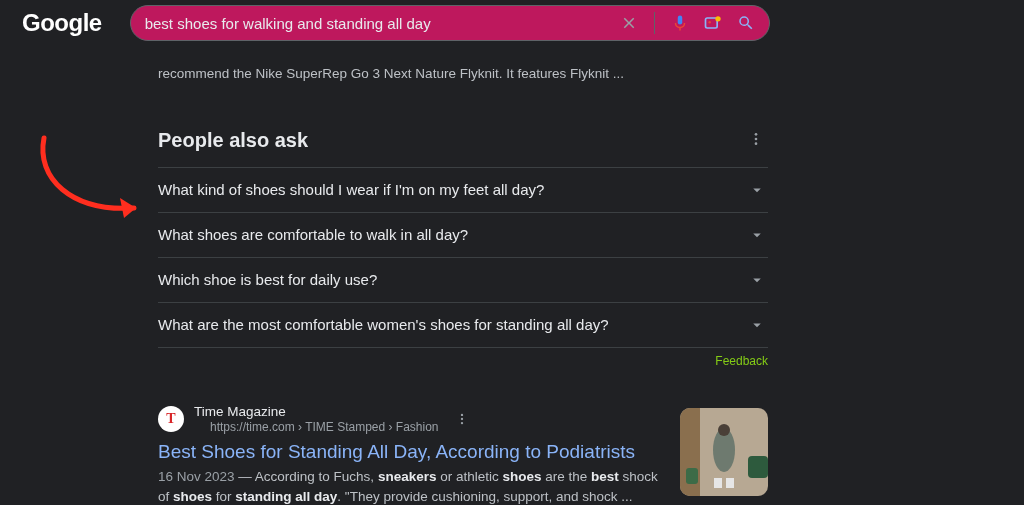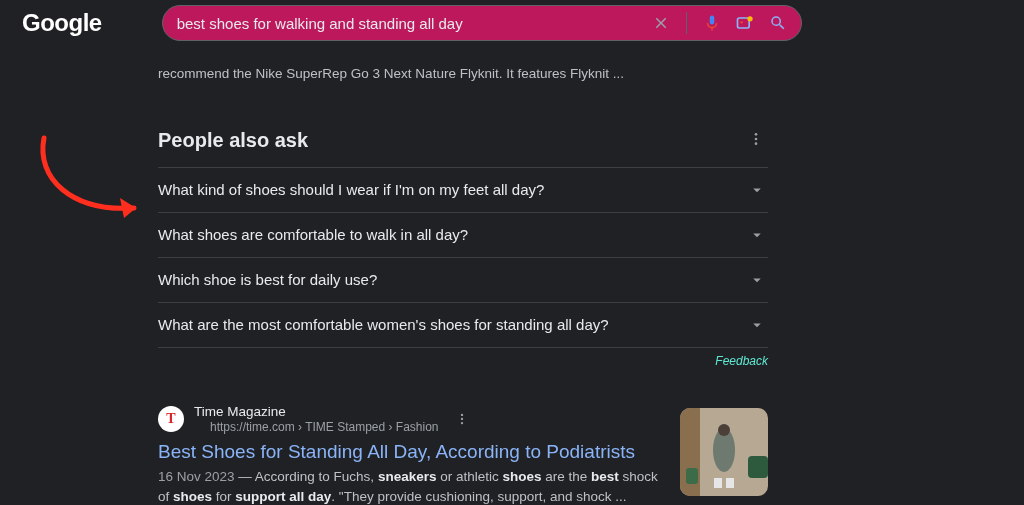--- a/index.html
+++ b/index.html
@@ -12,21 +12,20 @@
     height: 505px;
     overflow: hidden;
     position: relative;
   }
   
   .topbar {
     display: flex;
     align-items: center;
     padding: 6px 16px 6px 22px;
     height: 46px;
-    gap: 32px;
   }
   .logo {
     font-family: "Product Sans", Arial, sans-serif;
     font-size: 24px;
     font-weight: 600;
     color: #fff;
     letter-spacing: -0.5px;
     margin-right: 28px;
   }
   .searchbox {
@@ -100,23 +99,22 @@
     border-bottom: 1px solid #3c4043;
     cursor: pointer;
     color: #e8eaed;
     font-size: 15px;
   }
   .paa-caret { color:#9aa0a6; }
 
   .feedback {
     text-align: right;
     font-size: 12px;
-    color: #5eead4;
+    color: #84cc16;
     margin-top: 6px;
-    font-style: italic;
   }
 
   .result {
     margin-top: 36px;
     display: flex;
     gap: 16px;
   }
   .result-body { flex: 1; }
   .result-head {
     display: flex;
@@ -275,21 +273,21 @@
         <span class="result-menu icon">
           <svg width="14" height="14" viewBox="0 0 24 24">
               <circle cx="12" cy="5" r="2" fill="#9aa0a6"></circle>
               <circle cx="12" cy="12" r="2" fill="#9aa0a6"></circle>
               <circle cx="12" cy="19" r="2" fill="#9aa0a6"></circle>
             </svg>
         </span>
       </div>
       <div class="result-title">Best Shoes for Standing All Day, According to Podiatrists</div>
       <div class="result-snippet">
-        <span class="date">16 Nov 2023</span><span> — According to Fuchs, </span><b>sneakers</b><span> or athletic </span><b>shoes</b><span> are the </span><b>best</b><span> shock of </span><b>shoes</b><span> for </span><b>support all day</b><span>. "They provide cushioning, support, and shock ...</span>
+        <span class="date">16 Nov 2023</span><span> — According to Fuchs, </span><b>sneakers</b><span> or athletic </span><b>shoes</b><span> are the </span><b>best</b><span> shock of </span><b>shoes</b><span> for </span><b>standing all day</b><span>. "They provide cushioning, support, and shock ...</span>
       </div>
     </div>
     <div class="thumb-wrap">
       <svg width="88" height="88" viewBox="0 0 88 88">
         <rect width="88" height="88" fill="#b7a893"></rect>
         <rect x="0" y="0" width="20" height="88" fill="#8a6f4e"></rect>
         <rect x="68" y="48" width="20" height="22" rx="4" fill="#2d5a3d"></rect>
         <rect x="6" y="60" width="12" height="16" rx="3" fill="#3c6b47"></rect>
         <ellipse cx="44" cy="42" rx="11" ry="22" fill="#6e7a6f"></ellipse>
         <circle cx="44" cy="22" r="6" fill="#4a4038"></circle>

